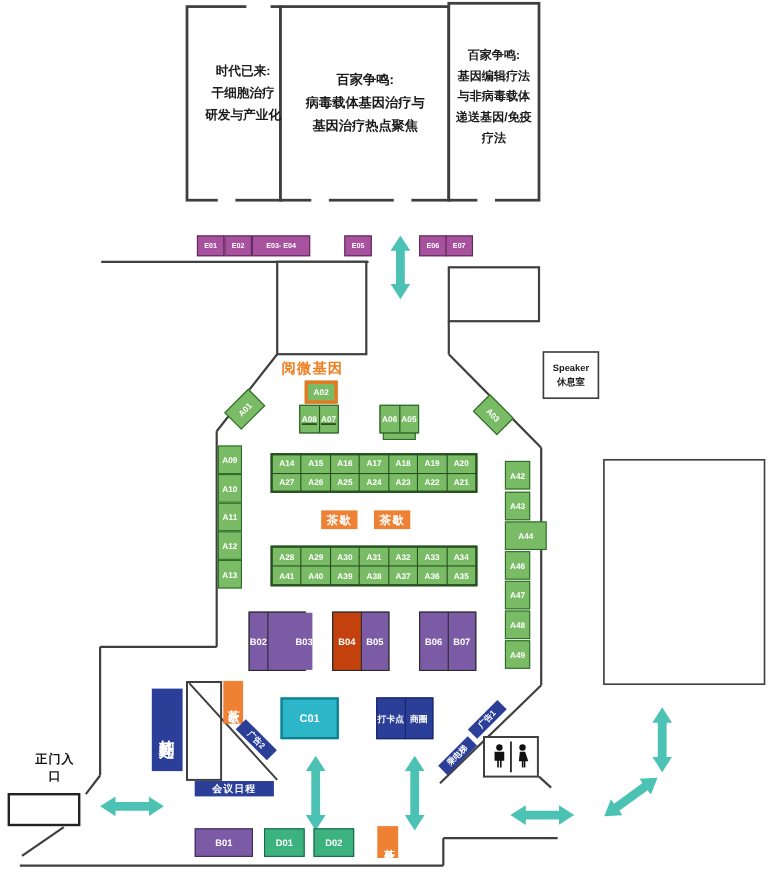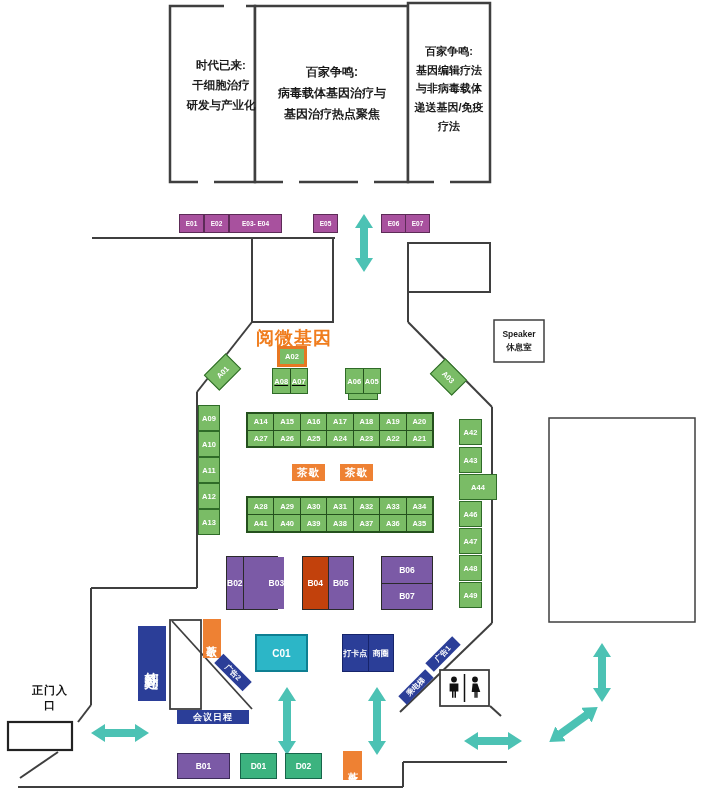--- a/index.html
+++ b/index.html
@@ -29,21 +29,21 @@
   }
   .agrid .cell{
     background:#7abc66;color:#fff;font-weight:bold;font-size:7.5px;
     display:flex;align-items:center;justify-content:center;
   }
   .navy{background:#2b3e98;color:#fff;font-weight:bold;}
   .orange{background:#ee8133;color:#fff;font-weight:bold;}
   .vtext{writing-mode:vertical-rl;text-orientation:upright;letter-spacing:2px;}
   .rot45{transform:rotate(45deg);}
   .rotm45{transform:rotate(-45deg);}
-  .hl-name{position:absolute;color:#f07d1e;font-weight:bold;font-size:18px;letter-spacing:1px;}
+  .hl-name{position:absolute;color:#f07d1e;font-weight:bold;font-size:13px;letter-spacing:1px;}
   .speaker-title{position:absolute;text-align:center;font-weight:bold;color:#1a1a1a;
     white-space:pre-line;font-size:8.5px;line-height:1.5;}
 </style>
 </head>
 <body>
 
 <div class="stage">
 
   <svg class="walls" viewBox="0 0 703 800">
     <defs>
@@ -234,17 +234,17 @@
     <div class="booth g" style="left: 459px; top: 555px; width: 23px; height: 26px; position: absolute;">A48</div>
     <div class="booth g" style="left: 459px; top: 582px; width: 23px; height: 26px; position: absolute;">A49</div>
     <div class="pair" style="left: 226px; top: 556px; width: 52px; height: 54px; background: rgb(42, 42, 42); gap: 1px; border: 1.5px solid rgb(42, 42, 42);">
       <div class="cell" style="background: rgb(123, 90, 166); font-size: 8.5px;">B02</div>
       <div class="cell" style="background: rgb(123, 90, 166); font-size: 8.5px; padding-left: 25px;">B03</div>
     </div>
     <div class="pair" style="left: 302px; top: 556px; width: 52px; height: 54px; background: rgb(42, 42, 42); gap: 1px; border: 1.5px solid rgb(42, 42, 42);">
       <div class="cell" style="background: #c2410c; font-size: 8.5px;">B04</div>
       <div class="cell" style="background: rgb(123, 90, 166); font-size: 8.5px;">B05</div>
     </div>
-    <div class="pair" style="left: 381px; top: 556px; width: 52px; height: 54px; background: rgb(42, 42, 42); gap: 1px; border: 1.5px solid rgb(42, 42, 42); flex-direction: column;">
+    <div class="pair" style="left: 381px; top: 556px; width: 52px; height: 54px; background: rgb(42, 42, 42); gap: 1px; border: 1.5px solid rgb(42, 42, 42);">
       <div class="cell" style="background: rgb(123, 90, 166); font-size: 8.5px;">B06</div>
       <div class="cell" style="background: rgb(123, 90, 166); font-size: 8.5px;">B07</div>
     </div>
   </div>
 
 </body></html>

